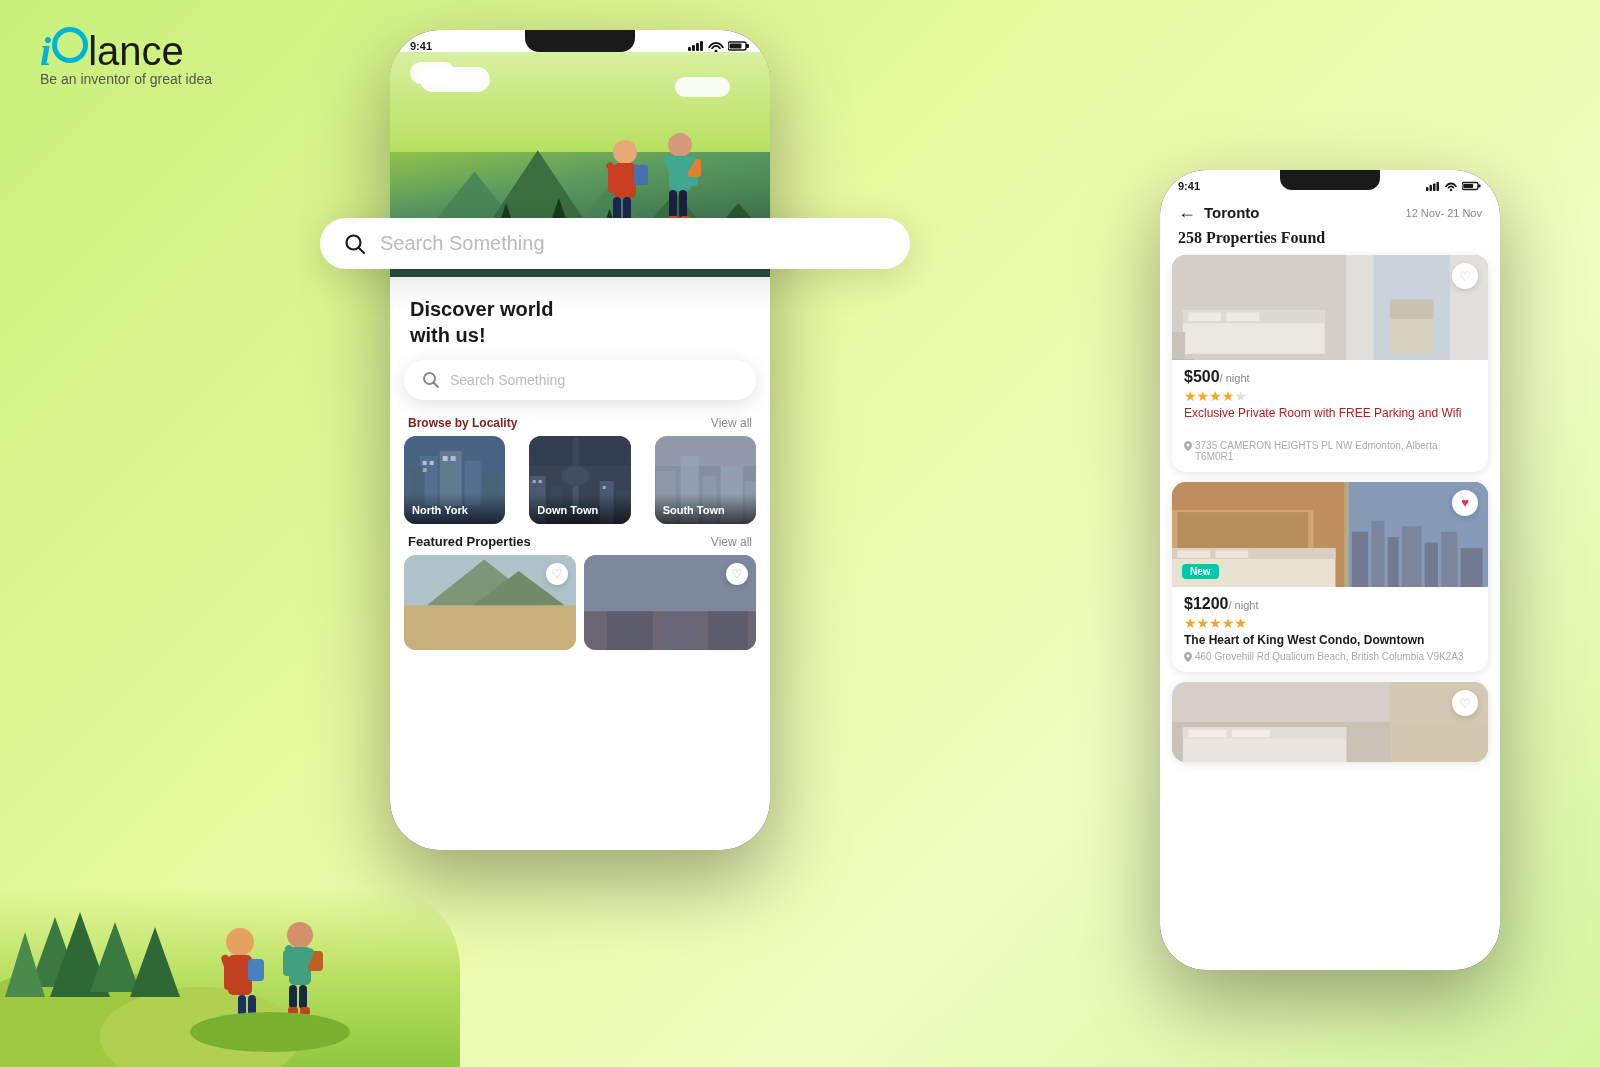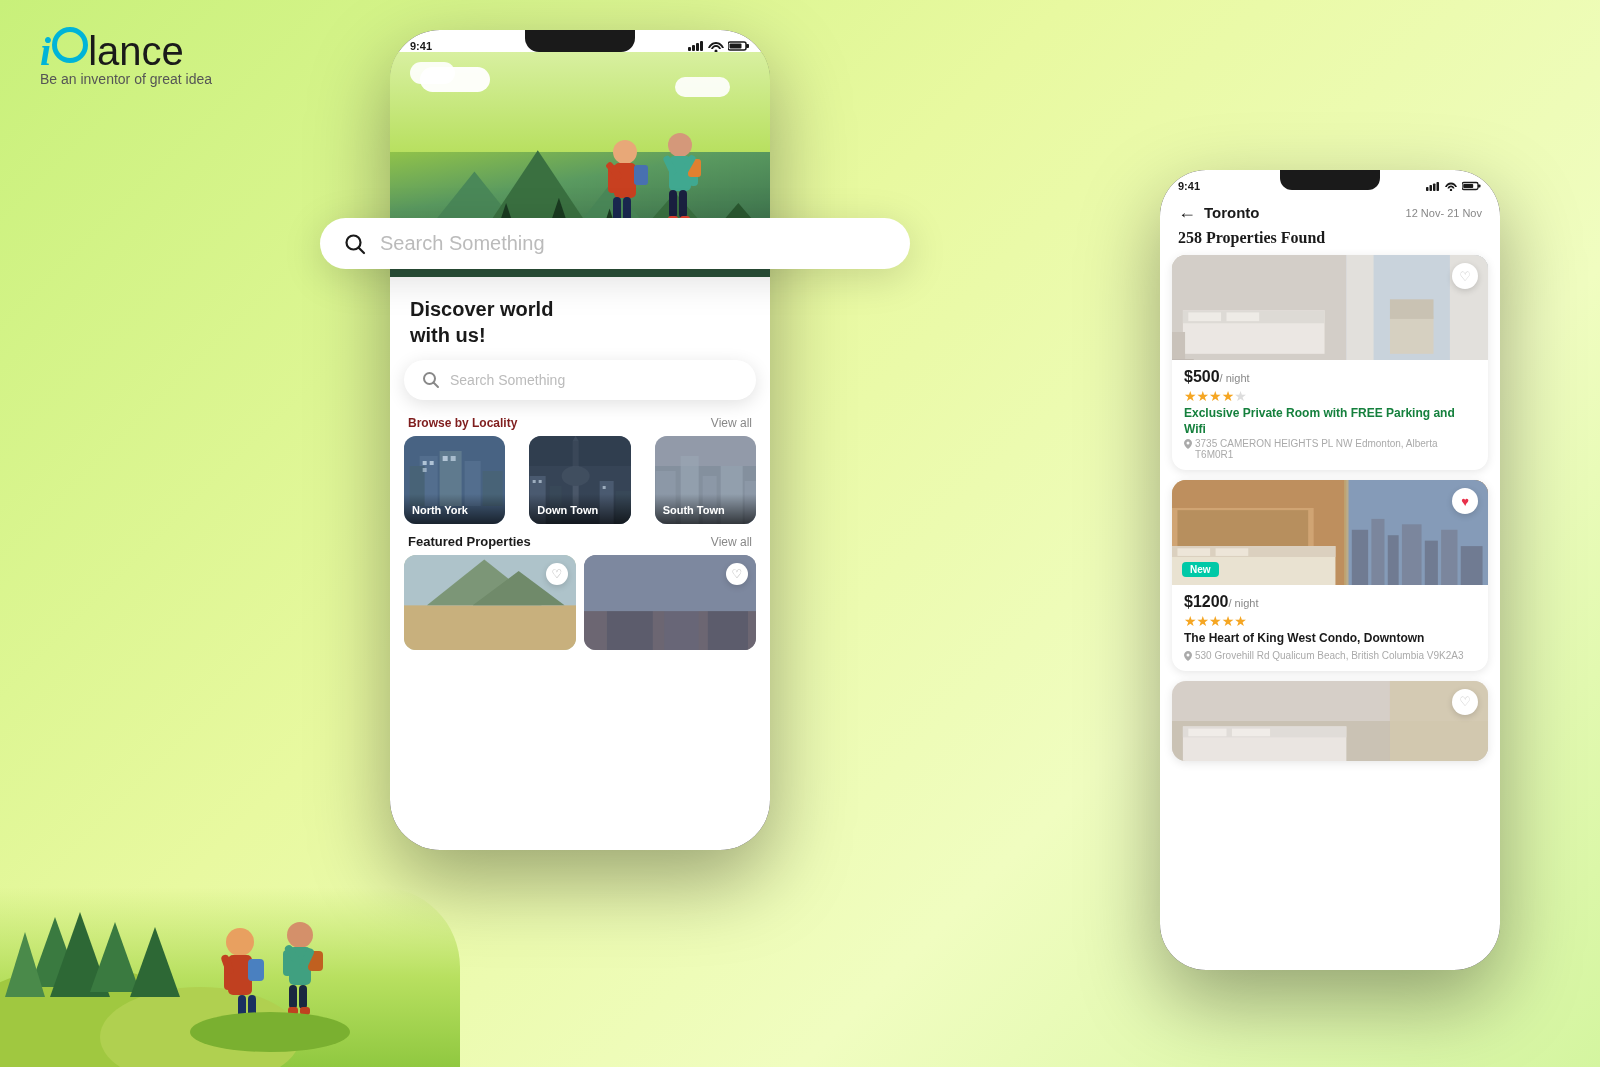--- a/index.html
+++ b/index.html
@@ -420,22 +420,22 @@
           <rect x="200" y="45" width="40" height="18" fill="#c8c0b0"></rect>
           <rect x="0" y="0" width="290" height="105" fill="rgba(210,205,200,0.15)"></rect>
         </svg>
         <div style="position:absolute; top:8px; right:10px; width:26px; height:26px; background:white; border-radius:50%; display:flex; align-items:center; justify-content:center; font-size:13px; color:#ccc; box-shadow:0 2px 6px rgba(0,0,0,0.15);">♡</div>
       </div>
       <div style="padding:8px 12px 10px;">
         <div style="font-size:16px; font-weight:700; color:#1a1a1a;">
           <span>$500</span><span style="font-size:11px; font-weight:400; color:#888;">/ night</span>
         </div>
         <div style="color:#f5a623; font-size:14px; margin:2px 0;">★★★★<span style="color:#ddd;">★</span></div>
-        <div style="font-size:12px; font-weight:700; color:#15803d; line-height:1.3;">Exclusive Private Room with FREE Parking and Wifi</div>
-        <div style="font-size:10px; color:#aaa; margin-top:1px; display:flex; align-items:flex-start; gap:3px;">
+        <div style="font-size:12px; font-weight:400; color:#b91c1c; line-height:1.3;">Exclusive Private Room with FREE Parking and Wifi</div>
+        <div style="font-size:10px; color:#aaa; margin-top:18px; display:flex; align-items:flex-start; gap:3px;">
           <svg width="8" height="10" viewBox="0 0 8 10" style="flex-shrink:0; margin-top:1px;">
               <path d="M4,0C2,0 0,2 0,4C0,7 4,10 4,10C4,10 8,7 8,4C8,2 6,0 4,0Z" fill="#aaa"></path>
               <circle cx="4" cy="4" r="1.5" fill="white"></circle>
             </svg>
           <span>3735 CAMERON HEIGHTS PL NW Edmonton, Alberta T6M0R1</span>
         </div>
       </div>
     </div>
 
     <div style="margin:0 12px 10px; background:white; border-radius:14px; overflow:hidden; box-shadow:0 2px 10px rgba(0,0,0,0.1);">
@@ -476,21 +476,21 @@
         <div style="font-size:16px; font-weight:700; color:#1a1a1a;">
           <span>$1200</span><span style="font-size:11px; font-weight:400; color:#888;">/ night</span>
         </div>
         <div style="color:#f5a623; font-size:14px; margin:2px 0;">★★★★★</div>
         <div style="font-size:12px; font-weight:600; color:#1a1a1a; line-height:1.3;">The Heart of King West Condo, Downtown</div>
         <div style="font-size:10px; color:#aaa; margin-top:3px; display:flex; align-items:flex-start; gap:3px;">
           <svg width="8" height="10" viewBox="0 0 8 10" style="flex-shrink:0; margin-top:1px;">
               <path d="M4,0C2,0 0,2 0,4C0,7 4,10 4,10C4,10 8,7 8,4C8,2 6,0 4,0Z" fill="#aaa"></path>
               <circle cx="4" cy="4" r="1.5" fill="white"></circle>
             </svg>
-          <span>530 Grovehill Rd Qualicum Beach, British Columbia V9K2A3</span>
+          <span>460 Grovehill Rd Qualicum Beach, British Columbia V9K2A3</span>
         </div>
       </div>
     </div>
 
     <div style="margin:0 12px 4px; background:white; border-radius:14px; overflow:hidden; box-shadow:0 2px 10px rgba(0,0,0,0.1); height:80px;">
       <div style="width:100%; height:80px; position:relative; overflow:hidden;">
         <svg width="100%" height="80" viewBox="0 0 290 80" preserveAspectRatio="xMidYMid slice">
 
           <rect width="290" height="80" fill="#d8d0c8"></rect>
           <rect x="0" y="40" width="290" height="40" fill="#c8c0b0"></rect>

